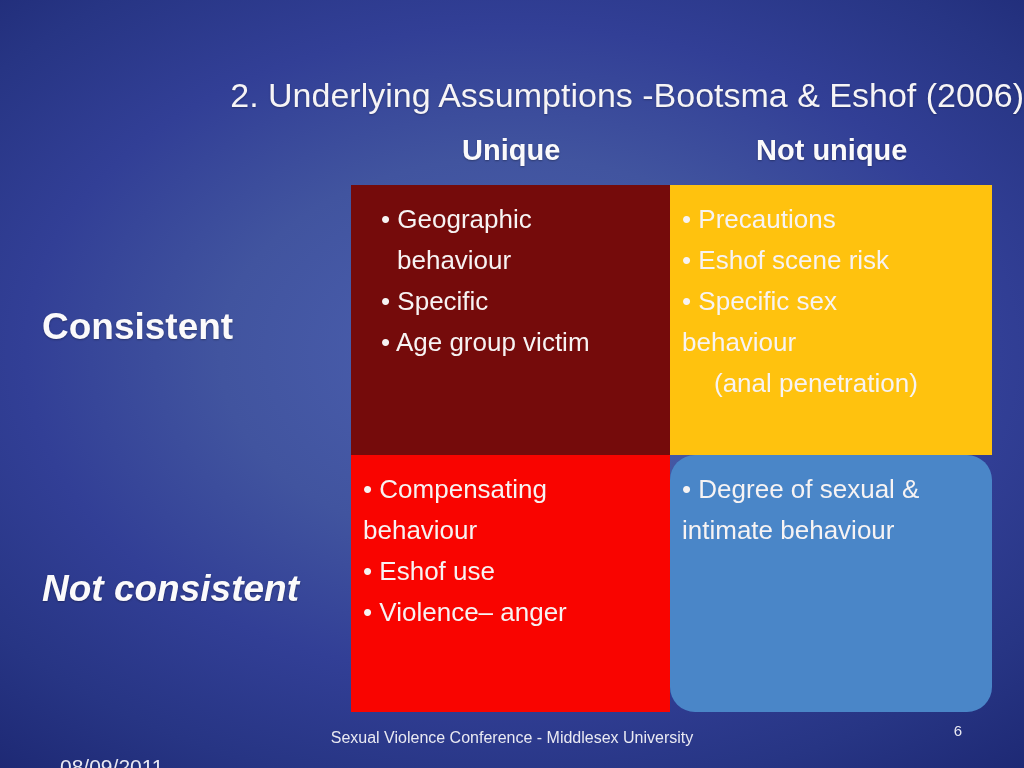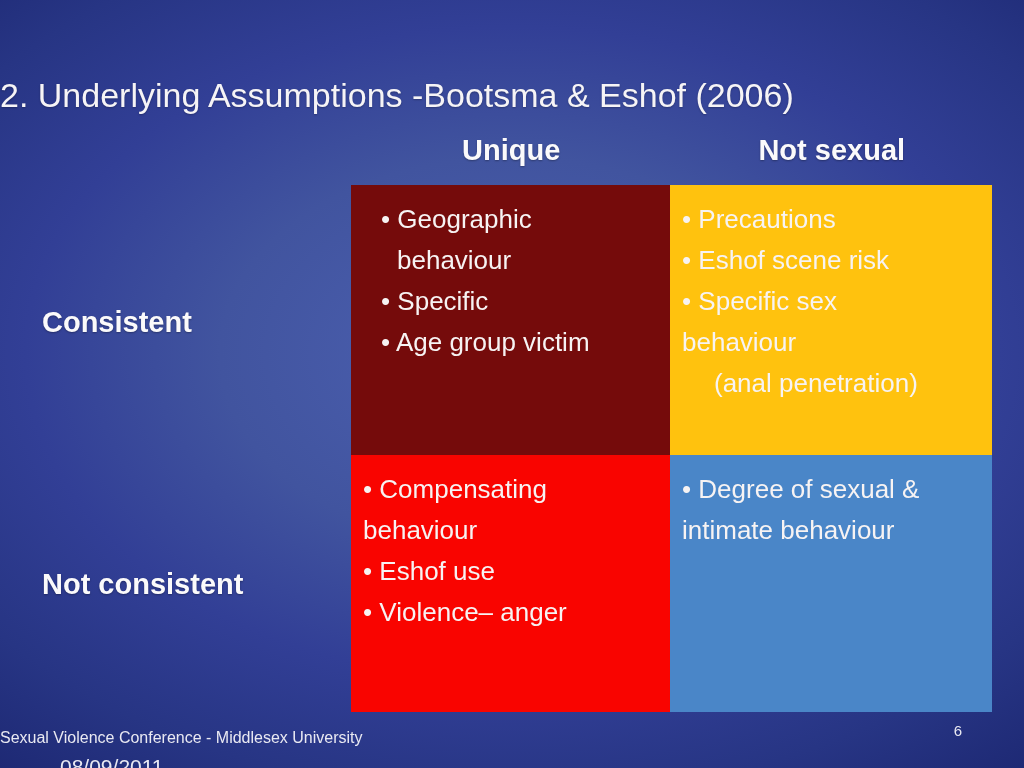--- a/index.html
+++ b/index.html
@@ -14,21 +14,21 @@
     height: 768px;
     background:
       radial-gradient(ellipse 95% 85% at 50% 46%,
         #4d61b2 0%, #41549f 30%, #323f96 50%, #273584 68%,
         #1d2873 84%, #141d5e 96%, #0d1448 100%);
   }
   .title {
     position: absolute;
     left: 0; top: 76px;
     width: 1024px;
-    text-align: left;
+    text-align: right;
     font-size: 34px;
     font-weight: 400;
     letter-spacing: 0px;
     color: #f6f4f6;
     text-shadow: 0 1px 2px rgba(0,0,0,0.25);
   }
   .col-headers {
     position: absolute;
     left: 351px; top: 134px;
     width: 641px;
@@ -38,60 +38,61 @@
     width: 50%;
     text-align: center;
     font-size: 29px;
     font-weight: 700;
     color: #fbfafb;
     text-shadow: 0 1px 2px rgba(0,0,0,0.3);
   }
   .row-label {
     position: absolute;
     left: 42px;
-    font-size: 29px;
+    font-size: 37px;
     font-weight: 700;
     color: #fbfafb;
     text-shadow: 0 1px 2px rgba(0,0,0,0.3);
   }
   .row-label.consistent { top: 306px; }
-  .row-label.not-consistent { top: 568px; }
+  .row-label.not-consistent { top: 568px; font-style: italic; }
   .matrix {
     position: absolute;
     left: 351px; top: 185px;
     width: 641px; height: 527px;
     display: grid;
     grid-template-columns: 319px 322px;
     grid-template-rows: 270px 257px;
   }
   .cell {
     padding: 14px 10px 0 12px;
     font-size: 26px;
     line-height: 41px;
     color: #f7f3f3;
     overflow: hidden;
   }
   .cell-darkred { background: #750b0b; padding-left: 30px; }
   .cell-gold    { background: #ffc20e; }
   .cell-red     { background: #f90400; }
-  .cell-blue    { background: #4a86c8; }
+  .cell-blue    { background: #4a86c8; border-radius: 25px; }
   .line { white-space: pre; }
   .line.ind1 { padding-left: 16px; }
   .line.ind2 { padding-left: 32px; }
   .footer-date {
     position: absolute;
     left: 60px; top: 722px;
     font-size: 21px;
     color: #e9e9f2;
     margin-top: 33px;
   }
   .footer-center {
     position: absolute;
     left: 0; top: 729px;
     width: 1024px;
+    text-align: center;
     font-size: 16px;
     color: #e9e9f2;
   }
   .footer-page {
     position: absolute;
     left: 948px; top: 722px;
     width: 20px;
     text-align: center;
     font-size: 15px;
     color: #e9e9f2;
@@ -99,21 +100,21 @@
 </style>
 </head>
 <body>
 
 <div class="slide">
 
   <div class="title">2. Underlying Assumptions -Bootsma &amp; Eshof (2006)</div>
 
   <div class="col-headers">
     <div class="col-header">Unique</div>
-    <div class="col-header">Not sexual</div>
+    <div class="col-header">Not unique</div>
   </div>
 
   <div class="row-label consistent">Consistent</div>
   <div class="row-label not-consistent">Not consistent</div>
 
   <div class="matrix">
 
     <div class="cell cell-darkred">
       <div class="line">• Geographic</div>
       <div class="line ind1">behaviour</div>

